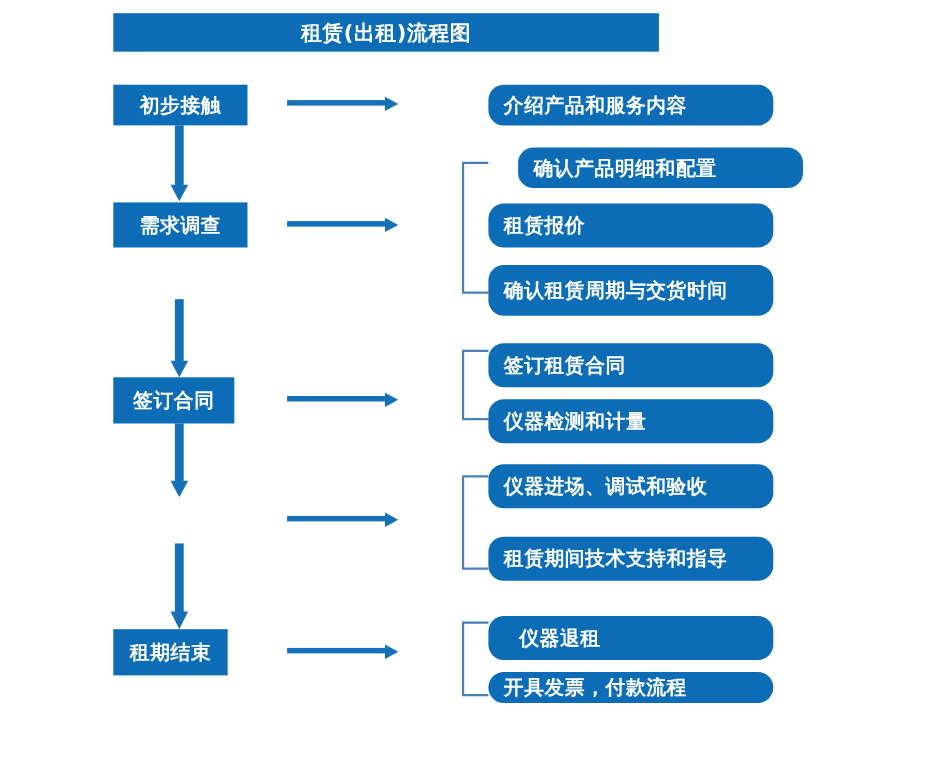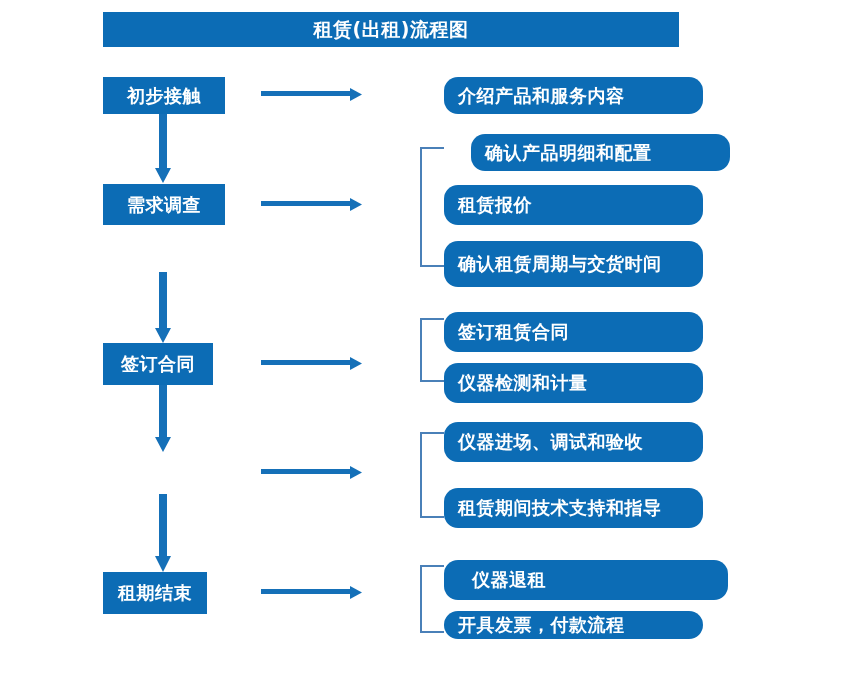--- a/index.html
+++ b/index.html
@@ -56,21 +56,21 @@
   .bracket {
     position: absolute;
   }
   svg { display: block; overflow: visible; }
 </style>
 </head>
 <body>
 
 <div id="canvas">
 
-  <div class="box title-bar" style="left:103px; top:12px; width:576px; height:35px;">租赁(出租)流程图</div>
+  <div class="box title-bar" style="left:103px; top:12px; width:496px; height:35px;">租赁(出租)流程图</div>
 
   <div class="box stage-box" style="left:103px; top:77px; width:122px; height:37px;font-family:Liberation Serif, serif;">初步接触</div>
 
   <div class="box stage-box" style="left:103px; top:184px; width:122px; height:41px;">需求调查</div>
 
   <div class="box stage-box" style="left:103px; top:343px; width:110px; height:42px;">签订合同</div>
 
 
   <div class="box stage-box" style="left:103px; top:572px; width:104px; height:42px;">租期结束</div>
 
@@ -170,17 +170,17 @@
   <div class="box detail-box" style="left:444px; top:241px; width:259px; height:46px;">确认租赁周期与交货时间</div>
 
   <div class="box detail-box" style="left:444px; top:312px; width:259px; height:40px;">签订租赁合同</div>
 
   <div class="box detail-box" style="left:444px; top:363px; width:259px; height:40px;">仪器检测和计量</div>
 
   <div class="box detail-box" style="left:444px; top:488px; width:259px; height:40px;">租赁期间技术支持和指导</div>
 
   <div class="box detail-box" style="left:444px; top:422px; width:259px; height:40px;">仪器进场、调试和验收</div>
 
-  <div class="box detail-box" style="left:444px; top:560px; width:284px; height:40px;padding-left:28px;">仪器退租</div>
+  <div class="box detail-box" style="left:444px; top:560px; width:259px; height:40px;padding-left:28px;">仪器退租</div>
 
   <div class="box detail-box" style="left:444px; top:611px; width:259px; height:28px;">开具发票，付款流程</div>
 
 </div>
 
 </body></html>

